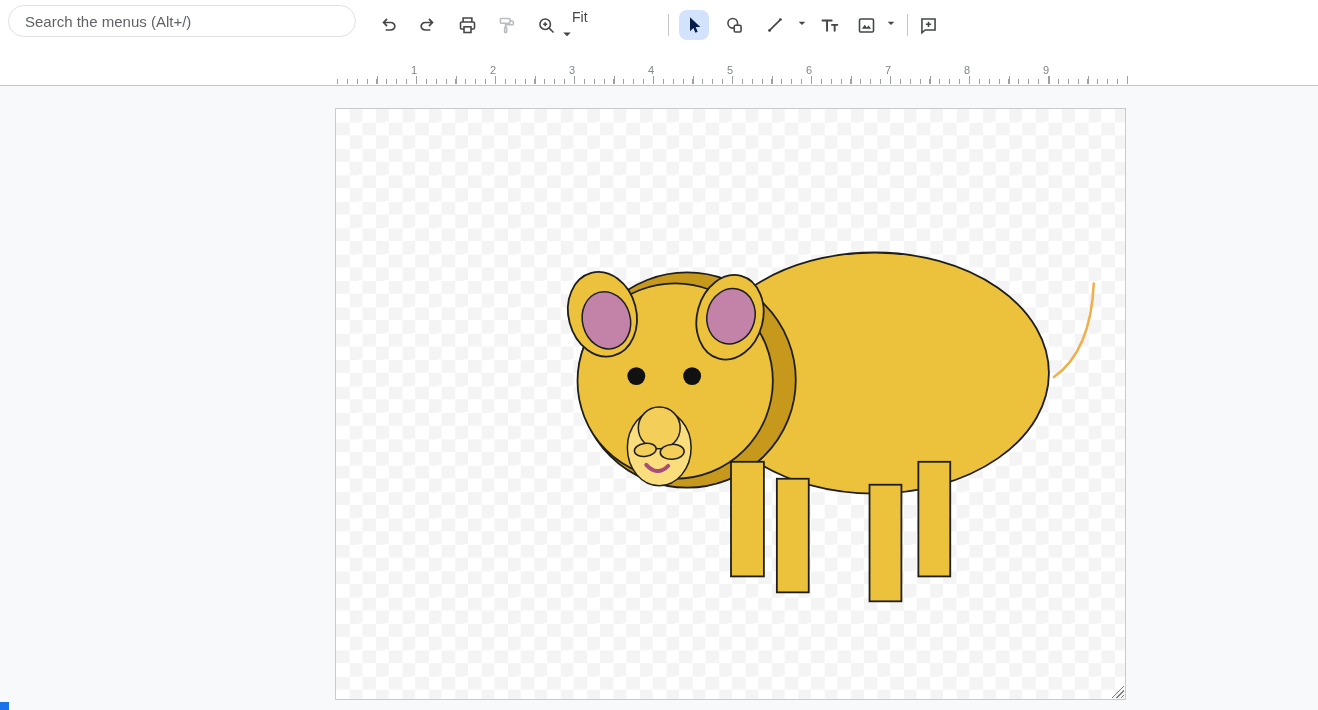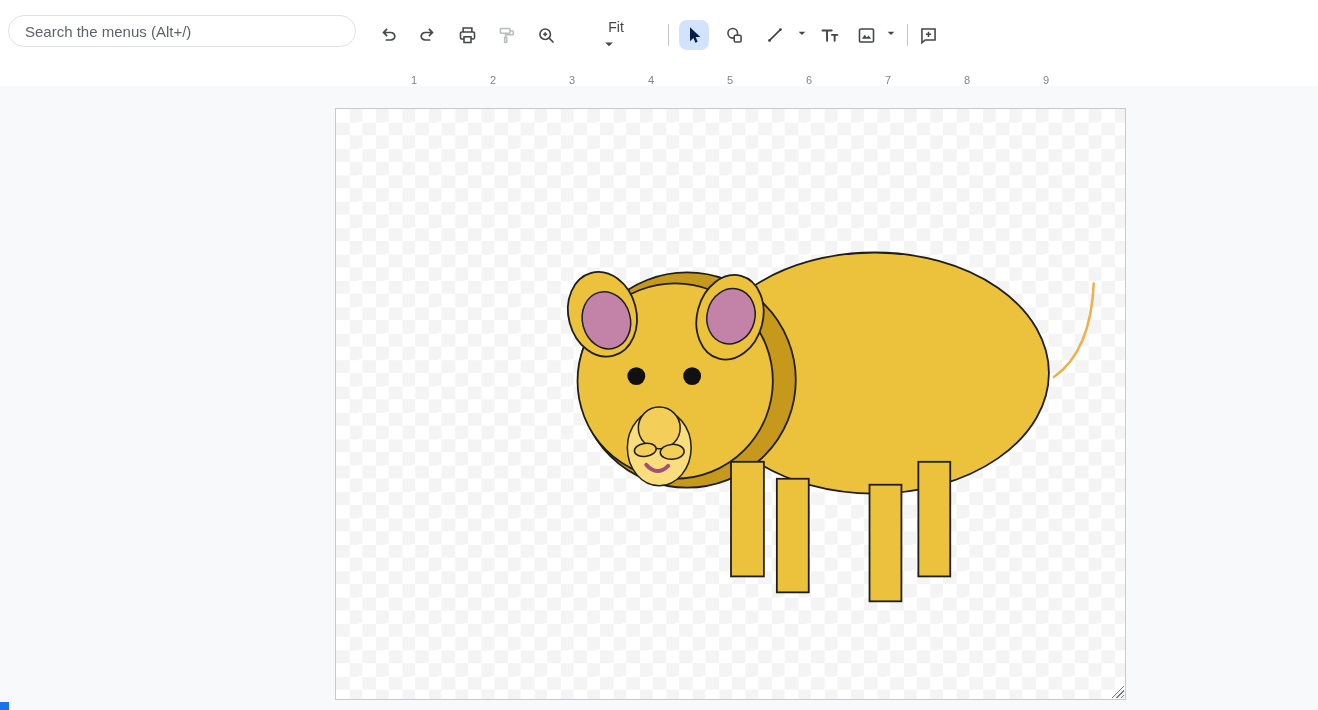--- a/index.html
+++ b/index.html
@@ -1,29 +1,29 @@
 <!DOCTYPE html>
 <html><head>
 <meta charset="utf-8">
 <style>
   html,body{margin:0;padding:0;background:#fff;}
   body{width:1318px;height:710px;overflow:hidden;position:relative;
        font-family:"Liberation Sans","DejaVu Sans",sans-serif;-webkit-font-smoothing:antialiased;}
 
   
-  .topbar{position:absolute;left:0;top:10px;width:1318px;height:86px;background:#fff;}
+  .topbar{position:absolute;left:0;top:0;width:1318px;height:86px;background:#fff;}
   .search-pill{position:absolute;left:8px;top:5px;width:348px;height:32px;border:1px solid #dfe1e5;
        border-radius:17px;background:#fff;font-size:15px;color:#5f6368;padding:0 16px;outline:none;
        font-family:inherit;box-sizing:border-box;}
   .search-pill::placeholder{color:#5f6368;opacity:1;}
   .tbtn{position:absolute;top:9px;width:32px;height:32px;border-radius:50%;display:flex;
        align-items:center;justify-content:center;cursor:pointer;}
   .tbtn svg{display:block;}
   .pill-active{background:#d3e3fd;border-radius:8px;width:30px;height:30px;top:10px;}
-  .fitbox{position:absolute;left:558px;top:9px;width:102px;height:32px;display:flex;align-items:center;
+  .fitbox{position:absolute;left:558px;top:9px;width:102px;height:32px;display:flex;align-items:flex-start;
        cursor:pointer;border-radius:4px;flex-direction:column;}
   .fit-label{font-size:14px;color:#444746;padding-left:14px;flex:1;}
   .vsep{position:absolute;top:14px;width:1px;height:22px;background:#c4c7c5;}
   .caret-btn{position:absolute;top:15px;width:18px;height:20px;display:flex;align-items:flex-start;
        justify-content:center;cursor:pointer;}
 
   
   .ruler{position:absolute;left:337px;top:59px;width:791px;height:26px;}
   .ruler-ticks{position:absolute;left:0;bottom:1px;width:100%;height:9px;
       background-image:

